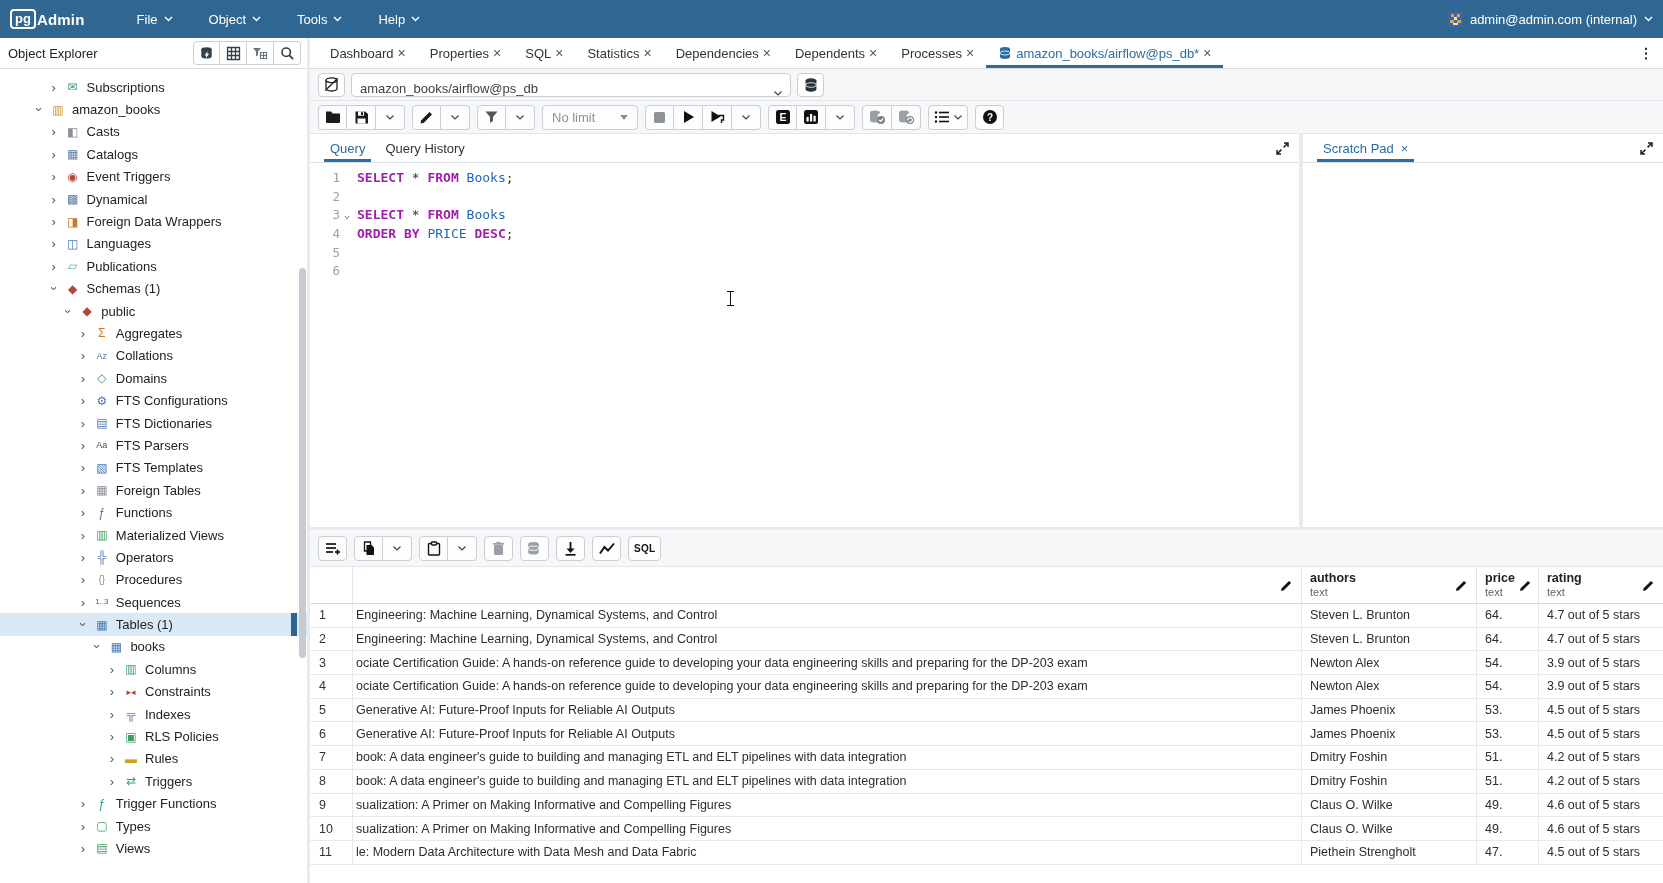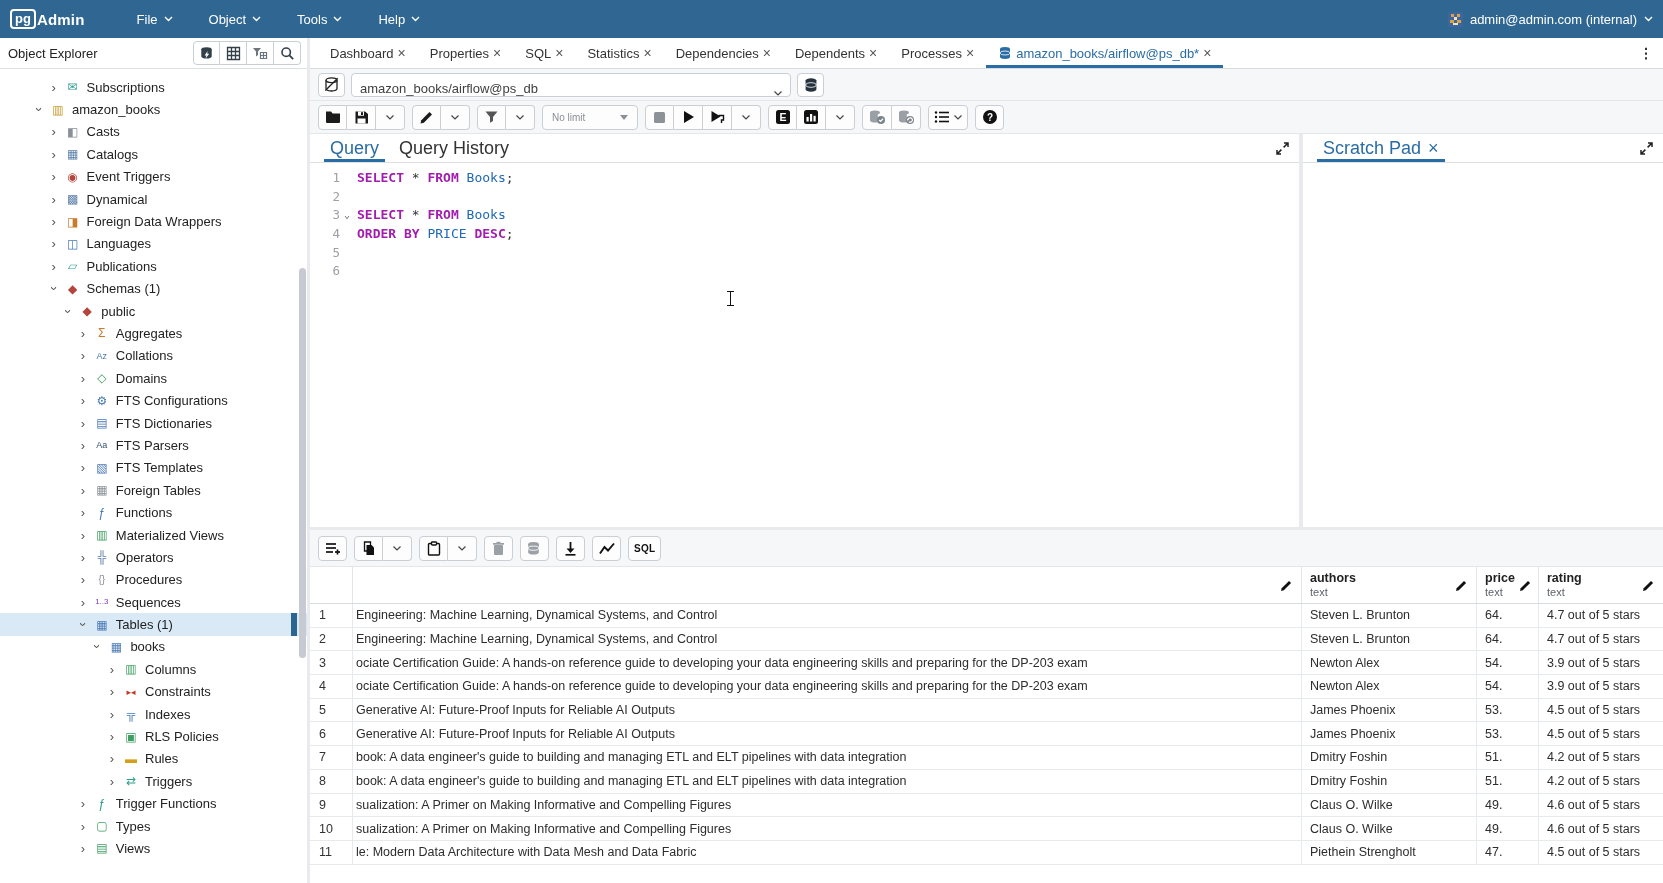--- a/index.html
+++ b/index.html
@@ -71,28 +71,28 @@
   .qtoolbar { height:33px; background:#f5f7f9; display:flex; align-items:center; gap:7px;
     padding:0 8px; border-bottom:1px solid #e3e6ea; }
   .tgroup { display:flex; }
   .tbtn { height:25px; min-width:29px; border:1px solid #c9cfd5; background:#fdfdfe;
     display:flex; align-items:center; justify-content:center; cursor:pointer; padding:0 5px; }
   .tgroup .tbtn + .tbtn { border-left:none; }
   .tgroup .tbtn:first-child { border-radius:4px 0 0 4px; }
   .tgroup .tbtn:last-child { border-radius:0 4px 4px 0; }
   .tgroup .tbtn:only-child { border-radius:4px; }
   .limit-select { height:25px; width:96px; border:1px solid #c9cfd5; border-radius:4px;
-    background:#fdfdfe; display:flex; align-items:center; padding:0 9px; font-size:10px;
+    background:#fdfdfe; display:flex; align-items:center; padding:0 9px; font-size:13px;
     color:#8b9096; cursor:pointer; }
   .limit-select .chev { margin-left:auto; }
 
   .workarea { height:393px; display:flex; min-height:0; }
   .editor-pane { width:993px; display:flex; flex-direction:column; border-right:4px solid #e8eaed; }
   .subtabs { height:29px; border-bottom:1px solid #dcdfe3; display:flex; align-items:stretch;
-    font-size:18px; padding-left:10px; }
+    font-size:13px; padding-left:10px; }
   .stab { display:flex; align-items:center; gap:7px; padding:0 10px; color:#333; cursor:pointer;
     position:relative; }
   .stab.active { color:#2a6da4; }
   .stab.active::after { content:""; position:absolute; left:4px; right:4px; bottom:0; height:3px;
     background:#2a6da4; }
   .expand-btn { margin-left:auto; align-self:center; padding:0 10px; cursor:pointer; }
 
   .editor { flex:1; position:relative; font-family:"DejaVu Sans Mono", monospace; font-size:13px;
     padding-top:5px; overflow:hidden; }
   .cline { display:flex; height:18.7px; align-items:center; }

